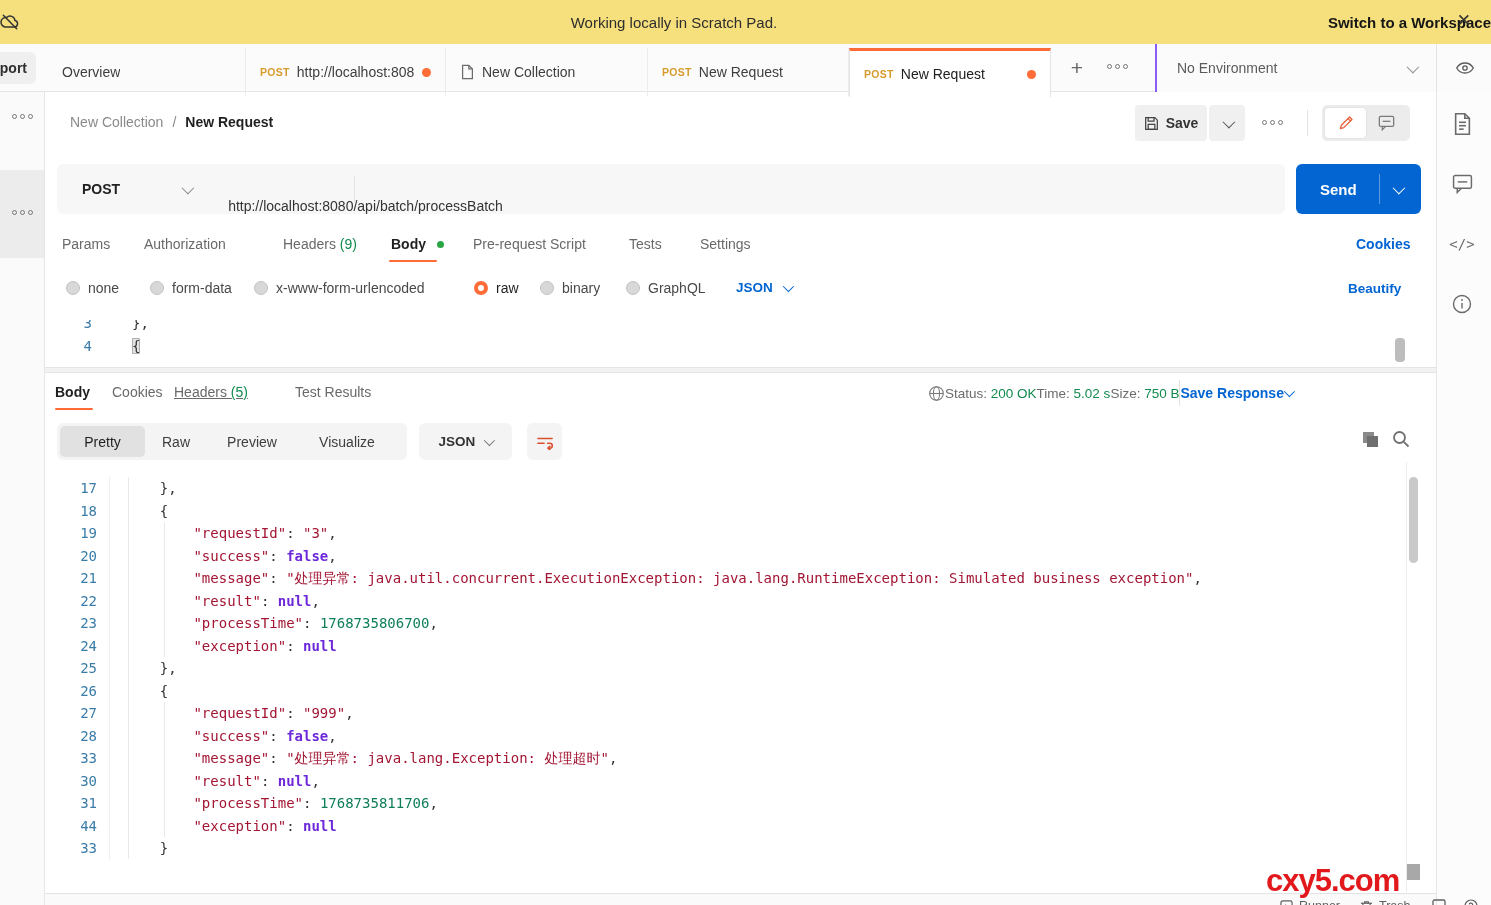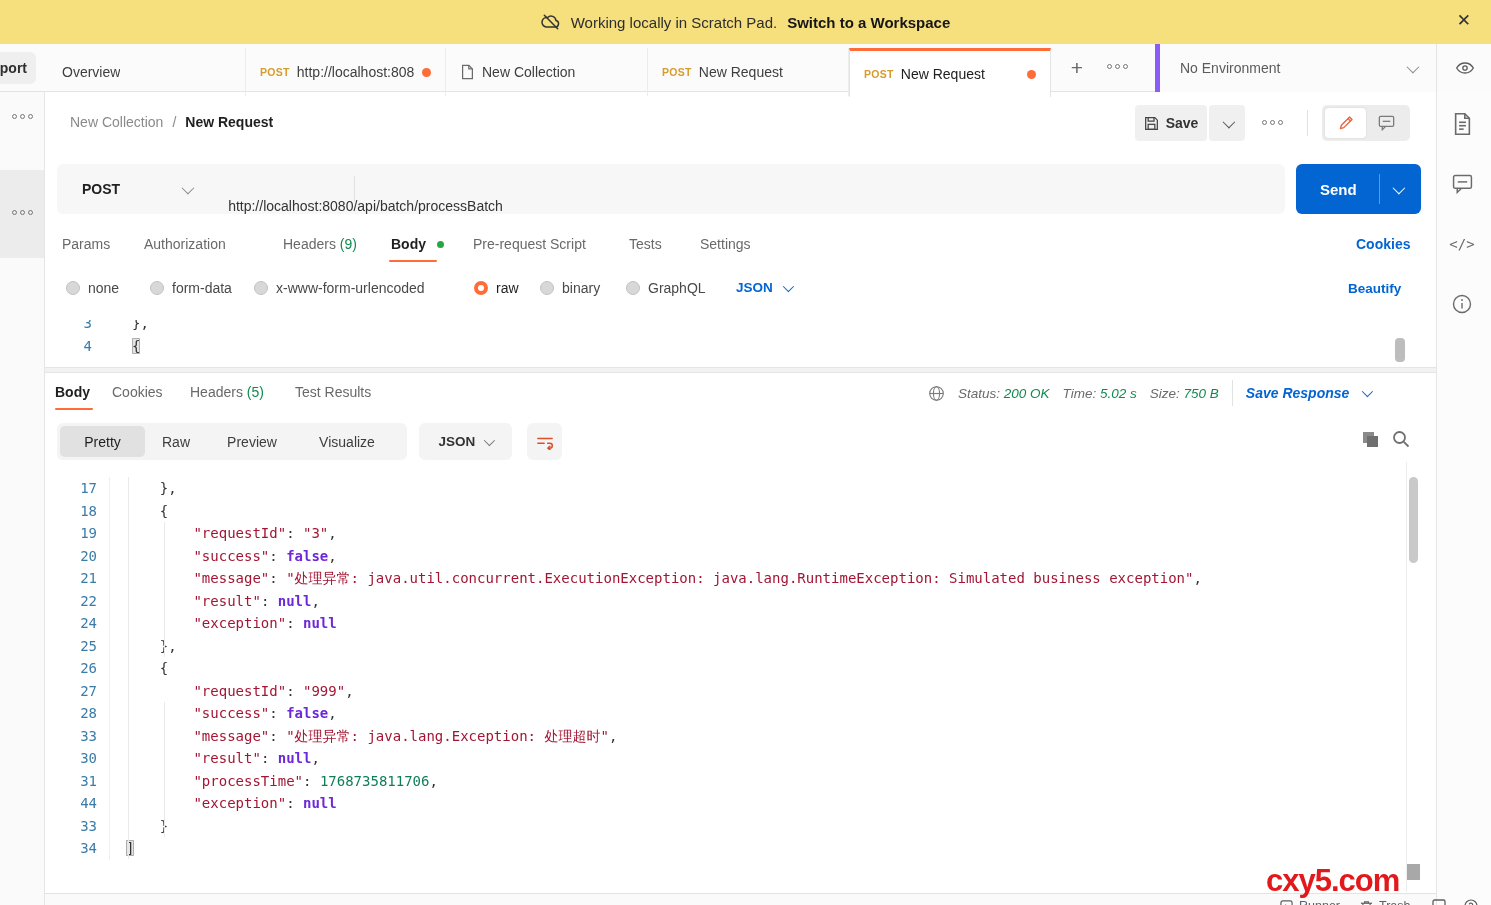--- a/index.html
+++ b/index.html
@@ -2,41 +2,41 @@
 <html><head>
 <meta charset="utf-8">
 <style>
   html,body{margin:0;padding:0;background:#e9e9e9;}
   #app{position:relative;width:1491px;height:905px;background:#fff;overflow:hidden;
        font-family:"Liberation Sans",sans-serif;color:#212121;}
   .abs{position:absolute;}
 
   
   .banner{left:0;top:0;width:1491px;height:44px;background:#F6DF7D;display:flex;
-          align-items:center;justify-content:center;gap:10px;font-size:15px;color:#2d2d2d;}
+          align-items:center;justify-content:space-between;gap:10px;font-size:15px;color:#2d2d2d;}
   .banner .action{font-weight:700;color:#161616;cursor:pointer;}
   .banner-close{position:absolute;right:20px;top:10px;font-size:17px;color:#333;cursor:pointer;line-height:22px;}
 
   
   .tabbar{left:0;top:44px;width:1491px;height:48px;background:#FBFBFB;border-bottom:1px solid #E4E4E4;box-sizing:border-box;}
   .imp-chip{left:-26px;top:52px;width:62px;height:32px;background:#EFEFEF;border-radius:6px;
             font-size:14px;font-weight:600;color:#2f2f2f;display:flex;align-items:center;
             justify-content:flex-end;padding-right:9px;box-sizing:border-box;z-index:3;}
   .tab{position:absolute;top:48px;height:48px;display:flex;align-items:center;gap:7px;
        padding:0 14px;box-sizing:border-box;border-right:1px solid #ECECEC;font-size:14px;color:#3e3e3e;cursor:pointer;}
   .tab .method{font-size:10.5px;font-weight:700;color:#D79B2C;letter-spacing:.3px;flex:none;}
   .tab .lbl{white-space:nowrap;overflow:hidden;text-overflow:clip;}
   .tab.active{background:#fff;border-top:3px solid #FF6C37;border-left:1px solid #E4E4E4;
               border-right:1px solid #E4E4E4;height:49px;z-index:2;color:#212121;}
   .dot-dirty{width:9px;height:9px;border-radius:50%;background:#FF6C37;flex:none;margin-left:auto;}
   .plusbtn{left:1060px;top:54px;width:34px;height:28px;font-size:21px;color:#696969;display:flex;
            align-items:center;justify-content:center;cursor:pointer;}
   .dots{display:inline-flex;gap:3px;align-items:center;cursor:pointer;}
   .dots i{display:block;width:5px;height:5px;border:1.4px solid #767676;border-radius:50%;box-sizing:border-box;}
-  .env{left:1155px;top:44px;width:281px;height:48px;border-left:5px solid #8b5cf6;background:#FBFBFB;
+  .env{left:1155px;top:44px;width:281px;height:48px;border-left:2px solid #8b5cf6;background:#FBFBFB;
        display:flex;align-items:center;justify-content:space-between;padding:0 20px;box-sizing:border-box;
        font-size:14px;color:#5b5b5b;cursor:pointer;}
   .eyebox{left:1436px;top:44px;width:55px;height:48px;border-left:1px solid #E4E4E4;background:#FBFBFB;
           display:flex;align-items:center;justify-content:center;cursor:pointer;}
 
   
   .lrail{left:0;top:92px;width:45px;height:813px;background:#FAFAFA;border-right:1px solid #E6E6E6;box-sizing:border-box;}
   .lrail-sel{left:0;top:170px;width:44px;height:88px;background:#ECECEC;}
   .rrail{left:1436px;top:92px;width:55px;height:813px;background:#FCFCFC;border-left:1px solid #E6E6E6;box-sizing:border-box;}
   .rico{position:absolute;left:1448px;width:28px;height:28px;display:flex;align-items:center;justify-content:center;
@@ -90,21 +90,21 @@
   .tk-b{background:#E4E4E4;box-shadow:0 0 0 1px #ADADAD inset;border-radius:1px;color:#333;}
 
   .editor-clip{left:55px;top:320px;width:1350px;height:47px;overflow:hidden;background:#fff;}
   .editor-clip .code-row:first-child{margin-top:-8px;}
   .editor-clip .code-row .ln{width:45px;padding-right:8px;border-right:none;}
   .editor-clip .code-row .code{padding-left:32px;}
 
   .sect-band{left:45px;top:367px;width:1391px;height:6px;background:#F2F2F2;border-top:1px solid #E5E5E5;border-bottom:1px solid #E5E5E5;box-sizing:border-box;}
 
   
-  .resp-meta{left:928px;top:372px;height:42px;display:flex;align-items:center;gap:13px;font-size:13.5px;color:#6b6b6b;font-style:italic;}
+  .resp-meta{left:928px;top:372px;height:42px;display:flex;align-items:center;font-size:13.5px;color:#6b6b6b;}
   .resp-meta .val{color:#118A4E;}
   .resp-meta .save{font-size:14px;}
 
   
   .seg{left:57px;top:423px;width:350px;height:37px;background:#F4F4F4;border-radius:6px;display:flex;align-items:center;
        padding:3px;box-sizing:border-box;font-size:14px;color:#3e3e3e;}
   .seg .it{height:31px;border-radius:5px;display:flex;align-items:center;justify-content:center;cursor:pointer;}
   .seg .it.on{background:#E1E1E1;color:#1f1f1f;}
   .chip{position:absolute;top:423px;height:37px;background:#F4F4F4;border-radius:6px;display:flex;align-items:center;
         justify-content:center;gap:9px;cursor:pointer;box-sizing:border-box;}
@@ -341,21 +341,21 @@
         <span class="ln">4</span>
         <span class="code"><span class="tk-b">{</span></span>
       </div>
     </div>
   <div class="abs mini-thumb"></div>
   <div class="abs sect-band"></div>
 
   <span class="rtab on" style="left:55px;top:384px;">Body</span>
   <div class="underline" style="left:55px;top:408px;width:38px;"></div>
   <span class="rtab" style="left:112px;top:384px;">Cookies</span>
-  <span class="rtab" style="left:190px;top:384px;">
+  <span class="rtab" style="left:174px;top:384px;text-decoration:underline;">
     <span>Headers</span>
     <span class="count-green">(5)</span>
   </span>
   <span class="rtab" style="left:295px;top:384px;">Test Results</span>
 
   <div class="abs resp-meta">
     <span>
       <svg width="17" height="17" viewBox="0 0 20 20" fill="none" stroke="#7a7a7a" stroke-width="1.3">
         <circle cx="10" cy="10" r="8"></circle>
           <ellipse cx="10" cy="10" rx="3.6" ry="8"></ellipse>
@@ -425,20 +425,24 @@
       </div>
       <div class="code-row">
         <span class="ln">21</span>
         <span class="code"><span class="tk-p">        </span><span class="tk-k">"message"</span><span class="tk-p">: </span><span class="tk-s">"处理异常: java.util.concurrent.ExecutionException: java.lang.RuntimeException: Simulated business exception"</span><span class="tk-p">,</span></span>
       </div>
       <div class="code-row">
         <span class="ln">22</span>
         <span class="code"><span class="tk-p">        </span><span class="tk-k">"result"</span><span class="tk-p">: </span><span class="tk-w">null</span><span class="tk-p">,</span></span>
       </div>
       <div class="code-row">
+        <span class="ln">23</span>
+        <span class="code"><span class="tk-p">        </span><span class="tk-k">"processTime"</span><span class="tk-p">: </span><span class="tk-d">1768735806700</span><span class="tk-p">,</span></span>
+      </div>
+      <div class="code-row">
         <span class="ln">24</span>
         <span class="code"><span class="tk-p">        </span><span class="tk-k">"exception"</span><span class="tk-p">: </span><span class="tk-w">null</span></span>
       </div>
       <div class="code-row">
         <span class="ln">25</span>
         <span class="code"><span class="tk-p">    },</span></span>
       </div>
       <div class="code-row">
         <span class="ln">26</span>
         <span class="code"><span class="tk-p">    {</span></span>
@@ -463,24 +467,20 @@
         <span class="ln">31</span>
         <span class="code"><span class="tk-p">        </span><span class="tk-k">"processTime"</span><span class="tk-p">: </span><span class="tk-d">1768735811706</span><span class="tk-p">,</span></span>
       </div>
       <div class="code-row">
         <span class="ln">44</span>
         <span class="code"><span class="tk-p">        </span><span class="tk-k">"exception"</span><span class="tk-p">: </span><span class="tk-w">null</span></span>
       </div>
       <div class="code-row">
         <span class="ln">33</span>
         <span class="code"><span class="tk-p">    }</span></span>
-      </div>
-      <div class="code-row">
-        <span class="ln">34</span>
-        <span class="code"><span class="tk-b">]</span></span>
       </div>
     </div>
   <div class="abs sb-track"></div>
   <div class="abs sb-thumb"></div>
   <div class="abs sb-corner"></div>
 
   <div class="abs footer"></div>
   <div class="fitem" style="left:1280px;">
     <span>
       <svg width="13" height="13" viewBox="0 0 14 14" fill="none" stroke="#5f5f5f" stroke-width="1.3">

